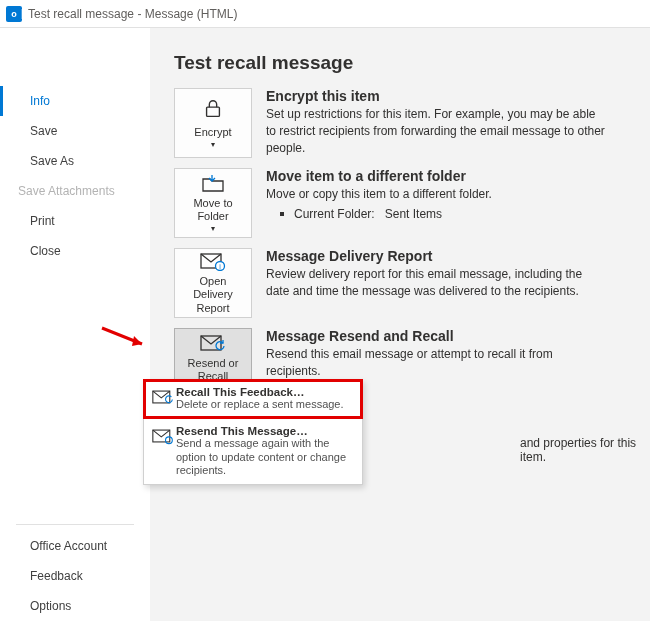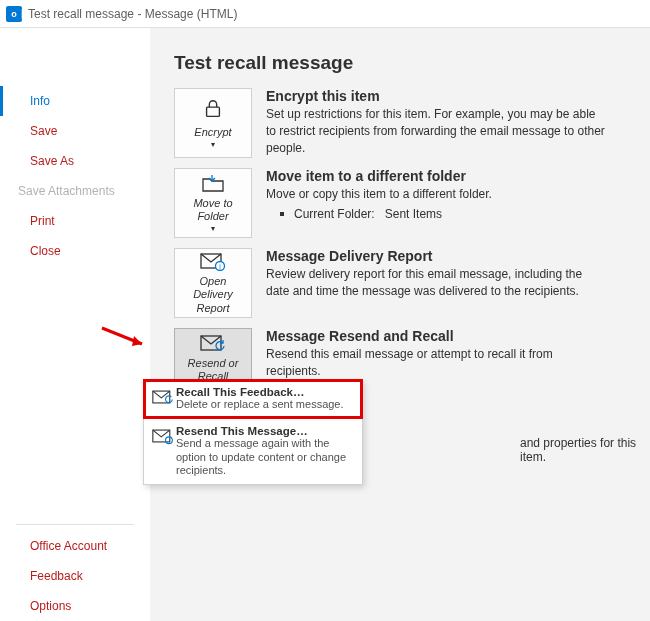--- a/index.html
+++ b/index.html
@@ -57,21 +57,21 @@
     background: #fff;
     padding-top: 58px;
     display: flex; flex-direction: column;
     border-right: none;
   }
   .sidebar .item {
     height: 30px;
     display: flex; align-items: center;
     padding-left: 30px;
     font-size: 12px;
-    color: #b91c1c;
+    color: #404040;
     cursor: pointer;
   }
   .sidebar .item.selected {
     color: #0078d4;
     border-left: 3px solid #0078d4;
     padding-left: 27px;
   }
   .sidebar .item.disabled { color: #b3b3b3; cursor: default; padding-left: 18px; }
   .sidebar .spacer { flex: 1; }
   .sidebar .divider { height: 1px; background: #e1e1e1; margin: 6px 16px; }
@@ -102,21 +102,21 @@
     align-items: center; justify-content: center;
     text-align: center;
     cursor: pointer;
     font-size: 11px;
     line-height: 1.2;
     color: #323130;
     padding: 4px;
   }
   .tile.active { background: #e0e0e0; border-color:#b0b0b0; }
   .tile .icon { height: 26px; display:flex; align-items:center; justify-content:center; margin-bottom:4px; }
-  .tile .label { white-space: pre-line; font-style: italic; }
+  .tile .label { white-space: pre-line; }
   .tile .chev { font-size: 8px; margin-top:1px;}
   .desc {
     margin-left: 14px;
     flex: 1;
     max-width: 340px;
   }
   .desc .dtitle { font-weight: 600; font-size: 14px; margin-bottom: 2px; }
   .desc .dtext { font-size: 12px; color: #323130; line-height: 1.4; }
   .desc .subline { margin-top: 4px; font-size: 12px; display:flex; align-items:center;}
   .desc .subline .bullet { width:4px; height:4px; background:#323130; margin: 0 10px 0 14px; }

